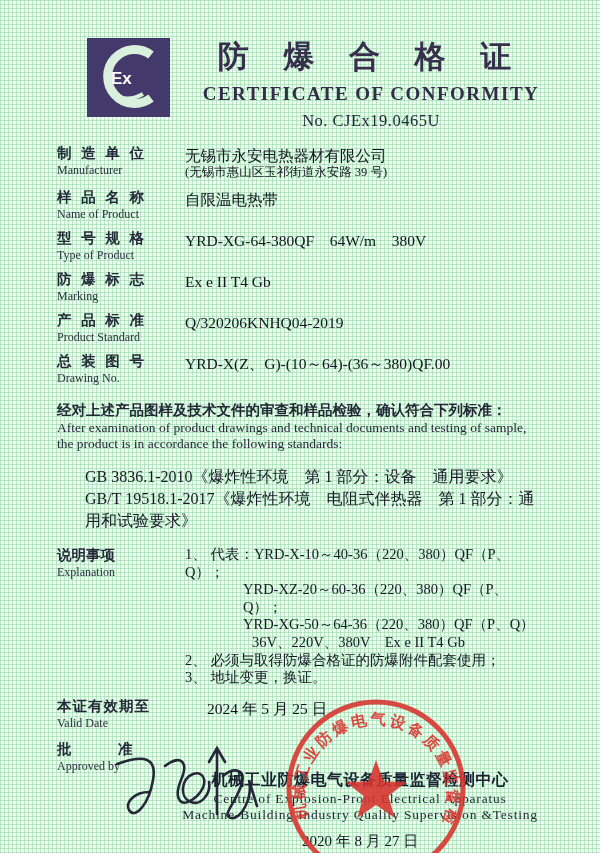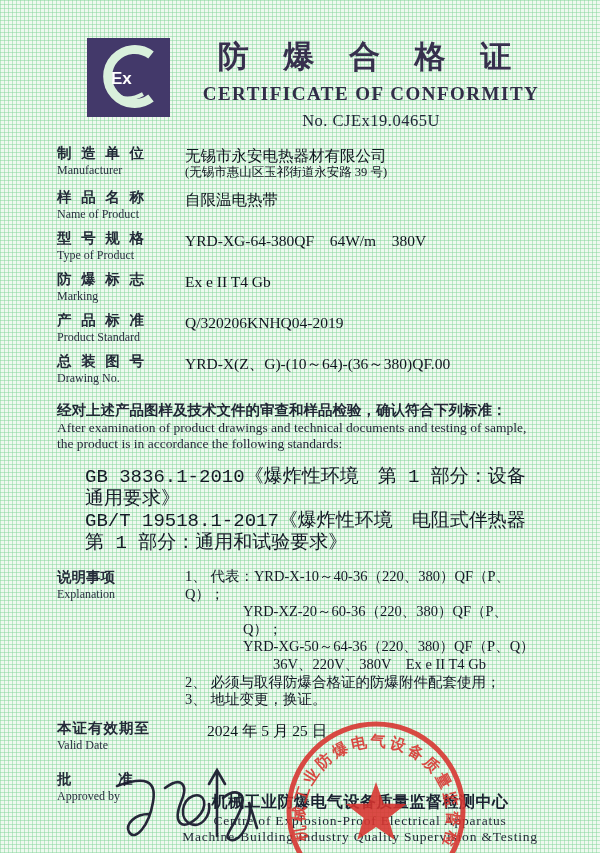--- a/index.html
+++ b/index.html
@@ -28,31 +28,31 @@
   .zh { font-family:Liberation Serif, serif; font-weight:bold; font-size:14.5px;
         letter-spacing:3px; color:#232a38; line-height:19px; }
   .en { font-size:12px; color:#2a3040; line-height:14px; }
   .fval { font-size:15.5px; color:#10151f; line-height:19px; padding-top:2px; }
   .fval .sub { font-size:12.5px; line-height:15px; }
   .spacer6 { height:6px; } .spacer13 { height:13px; }
   
   .stat-zh { font-family:"Liberation Sans", sans-serif; font-weight:bold; font-size:14.5px; color:#202735; line-height:20px; }
   .stat-en { font-size:13.5px; line-height:16px; color:#232938; width:482px; }
   .standards { margin:14px 0 0 28px; }
-  .standards div { font-size:19px; line-height:22px; color:#141a26;font-family:Liberation Mono, monospace; }
+  .standards div { font-size:16px; line-height:22px; color:#141a26; }
   
   .exp { display:flex; margin-top:14px; }
   .exp-lines { font-size:14.5px; color:#141a26; line-height:17.6px; }
-  .ind0 { margin-left:0; } .ind1 { margin-left:58px; } .ind2 { margin-left:88px; }
+  .ind0 { margin-left:0; } .ind1 { margin-left:58px; } .ind2 { margin-left:67px; }
   
   .valid { display:flex; margin-top:10px; }
   .valid .flabel { width:150px; }
   .vdate { font-size:15.5px; padding-top:2px; color:#10151f; }
   .approve-block { position:relative; height:108px; margin-top:8px; }
-  .app-label { position:absolute; left:0; top:10px; }
+  .app-label { position:absolute; left:0; top:2px; }
   .app-label .zh { letter-spacing:16px; }
   .sig { position:absolute; left:48px; top:-2px; width:180px; height:105px; }
   .orgbox { position:absolute; left:118px; top:32px; width:370px; text-align:center; }
   .org-zh { font-family:"Liberation Sans", sans-serif; font-weight:bold; font-size:16px; color:#1a2130; letter-spacing:.5px; white-space:nowrap; }
   .org-en { font-size:13.5px; line-height:16px; color:#1f2634; letter-spacing:.8px; }
   .org-date { font-size:15px; margin-top:9px; color:#131926; }
   .stamp { position:absolute; left:226px; top:-42px; width:186px; height:186px; opacity:.88; }
   
   .notes { margin-top:6px; }
   .notes-zh { font-family:"Liberation Sans", sans-serif; font-weight:bold; font-size:13.8px; color:#1f2634; line-height:18px; }

